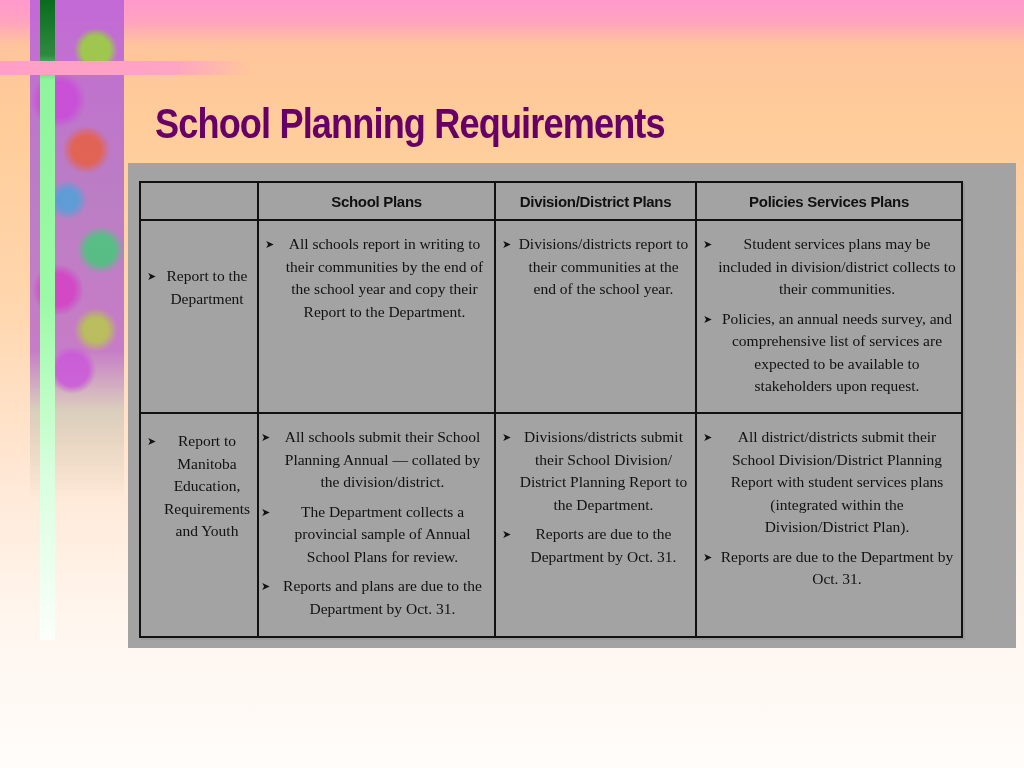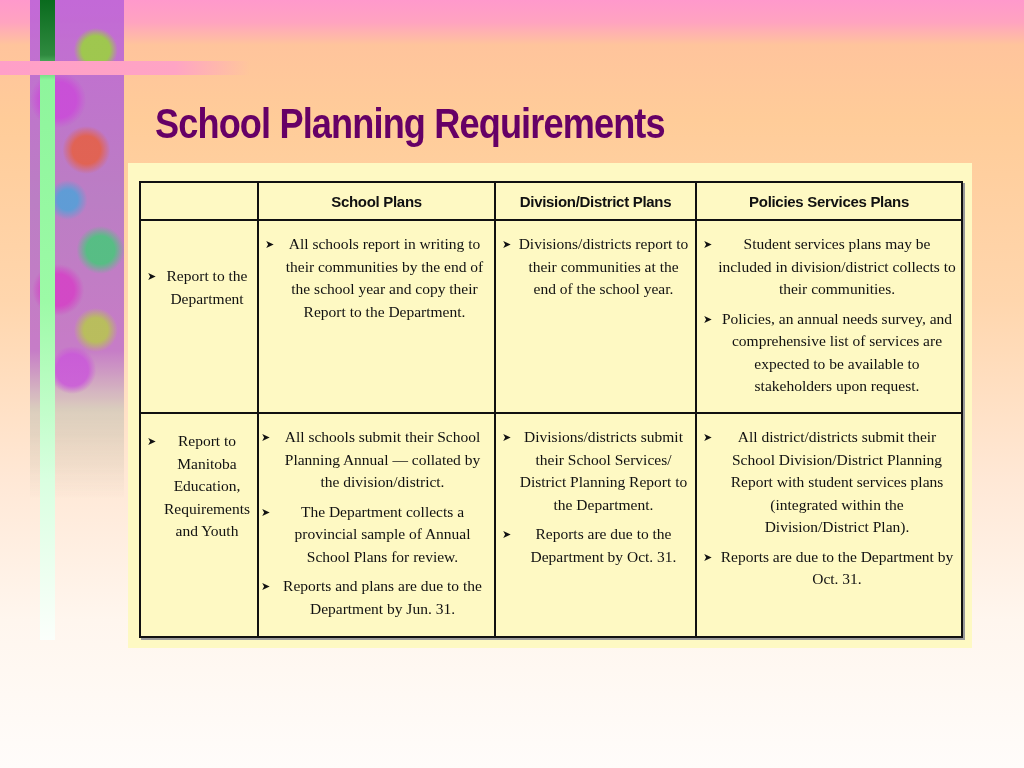--- a/index.html
+++ b/index.html
@@ -31,21 +31,22 @@
     background: linear-gradient(to right, #ff9fc8 0%, #ffa4c4 70%, rgba(255,170,190,0) 100%);
   }
   .title {
     position: absolute; left: 155px; top: 100px;
     font-family: "Liberation Sans", sans-serif; font-weight: bold;
     font-size: 42px; color: #660066; letter-spacing: -1px;
     transform: scaleX(0.86); transform-origin: left center; white-space: nowrap;
   }
   .panel {
     position: absolute; left: 128px; top: 163px; width: 844px; height: 485px;
-    background: #fef9c3;
+    background: #a3a3a3;
+    padding-left: 44px;
   }
   table.req {
     position: absolute; left: 11px; top: 18px; width: 822px; height: 456px;
     border-collapse: collapse; table-layout: fixed;
     box-shadow: 2px 2px 0 #999;
   }
   table.req td, table.req th {
     border: 2px solid #111; vertical-align: top; padding: 0;
   }
   table.req th {
@@ -142,29 +143,29 @@
             <div class="bullet">
               <span class="arrow">➤</span>
               <span class="text">All schools submit their School Planning Annual — collated by the division/district.</span>
             </div>
             <div class="bullet">
               <span class="arrow">➤</span>
               <span class="text">The Department collects a provincial sample of Annual School Plans for review.</span>
             </div>
             <div class="bullet">
               <span class="arrow">➤</span>
-              <span class="text">Reports and plans are due to the Department by Jun. 31.</span>
+              <span class="text">Reports and plans are due to the Department by Oct. 31.</span>
             </div>
           </div>
         </td>
         <td>
           <div class="cell-inner">
             <div class="bullet">
               <span class="arrow">➤</span>
-              <span class="text">Divisions/districts submit their School Services/ District Planning Report to the Department.</span>
+              <span class="text">Divisions/districts submit their School Division/ District Planning Report to the Department.</span>
             </div>
             <div class="bullet">
               <span class="arrow">➤</span>
               <span class="text">Reports are due to the Department by Oct. 31.</span>
             </div>
           </div>
         </td>
         <td>
           <div class="cell-inner">
             <div class="bullet">

